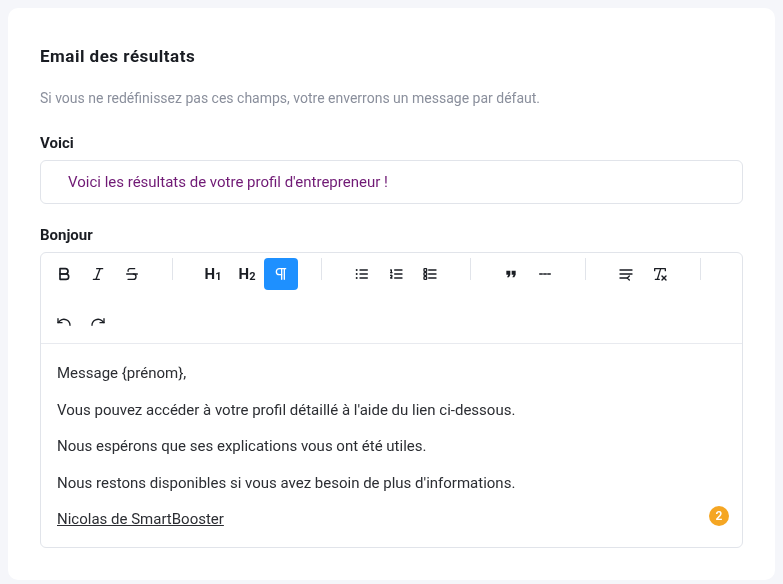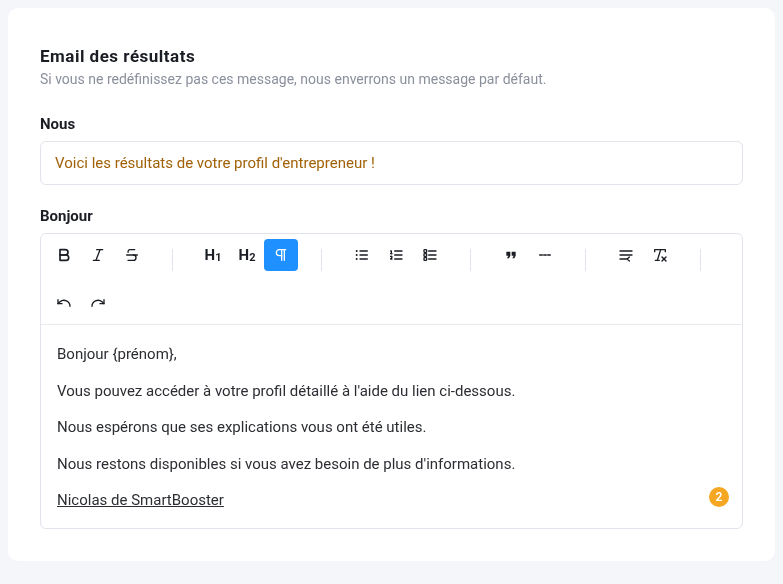--- a/index.html
+++ b/index.html
@@ -15,52 +15,52 @@
       border-radius: 10px;
       padding: 38px 32px 32px 32px;
       max-width: 770px;
       position: relative;
     }
     .section-title {
       font-size: 17px;
       font-weight: 700;
       letter-spacing: 0.5px;
       color: #1a1d23;
-      margin-bottom: 5px;
+      margin-bottom: 24px;
     }
     .section-sub {
       color: #8a8f9c;
       font-size: 14px;
       margin-bottom: 28px;
     }
     .field-label {
       font-weight: 700;
       font-size: 15px;
       color: #1a1d23;
       margin-bottom: 8px;
     }
     .text-input {
       width: 100%;
       border: 1px solid #e1e4ea;
       border-radius: 6px;
-      padding: 12px 14px;
-      font-size: 15px;
-      color: #a16207;
+      padding: 12px 27px;
+      font-size: 15px;
+      color: #701a75;
       font-family: inherit;
       outline: none;
       margin-bottom: 22px;
     }
     .editor-wrap {
       border: 1px solid #e1e4ea;
       border-radius: 6px;
       overflow: hidden;
     }
     .toolbar {
       display: flex;
-      align-items: flex-end;
+      align-items: flex-start;
       padding: 5px 6px;
       border-bottom: 1px solid #e8eaef;
       gap: 16px;
       flex-wrap: wrap;
     }
     .tb-group {
       display: flex;
       align-items: center;
     }
     .tb-btn {
@@ -123,23 +123,23 @@
       align-items: center;
       justify-content: center;
     }
   </style>
 </head>
 <body>
 
 <div class="card">
 
   <div class="section-title">Email des résultats</div>
-  <div class="section-sub">Si vous ne redéfinissez pas ces message, nous enverrons un message par défaut.</div>
-
-  <div class="field-label">Nous</div>
+  <div class="section-sub">Si vous ne redéfinissez pas ces champs, votre enverrons un message par défaut.</div>
+
+  <div class="field-label">Voici</div>
   <input type="text" class="text-input" value="Voici les résultats de votre profil d'entrepreneur !" style="">
 
   <div class="field-label">Bonjour</div>
 
   <div class="editor-wrap">
     <div class="toolbar">
 
       <div class="tb-group">
         <div class="tb-btn">
           <svg width="16" height="16" viewBox="0 0 24 24" fill="none" stroke="currentColor" stroke-width="2.5" stroke-linecap="round" stroke-linejoin="round">
@@ -268,21 +268,21 @@
           <svg width="16" height="16" viewBox="0 0 24 24" fill="none" stroke="currentColor" stroke-width="2" stroke-linecap="round" stroke-linejoin="round">
               <path d="M21 7v6h-6"></path>
               <path d="M3 17a9 9 0 0 1 15-6.7L21 13"></path>
             </svg>
         </div>
       </div>
 
     </div>
 
     <div class="editor-body" contenteditable="true" style="">
-      <p>Bonjour {prénom},</p>
+      <p>Message {prénom},</p>
       <p>Vous pouvez accéder à votre profil détaillé à l'aide du lien ci-dessous.</p>
       <p>Nous espérons que ses explications vous ont été utiles.</p>
       <p>Nous restons disponibles si vous avez besoin de plus d'informations.</p>
       <p>Nicolas de SmartBooster</p>
     </div>
   </div>
 
   <div class="badge">2</div>
 
 </div>

